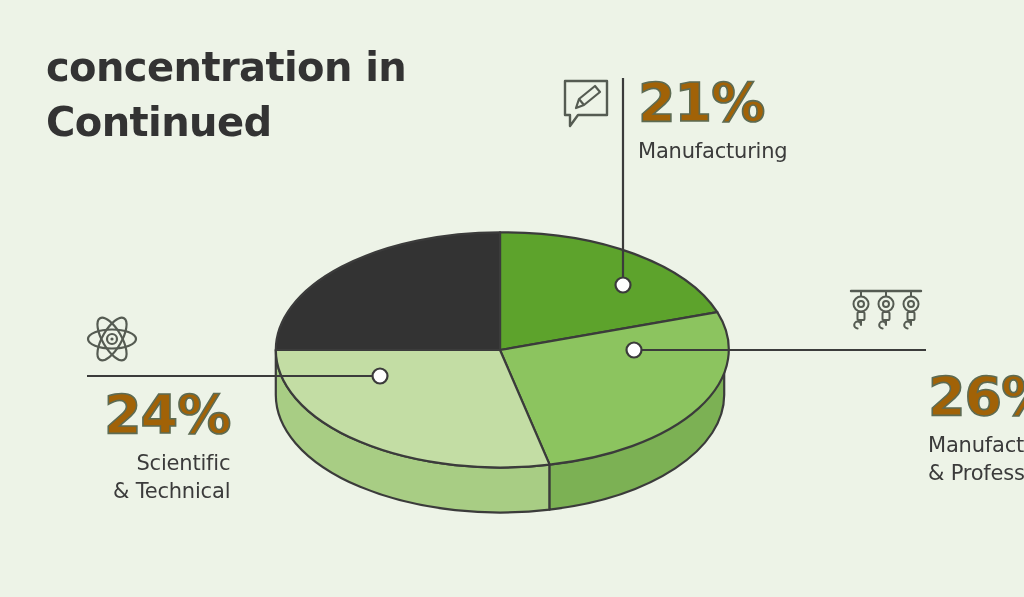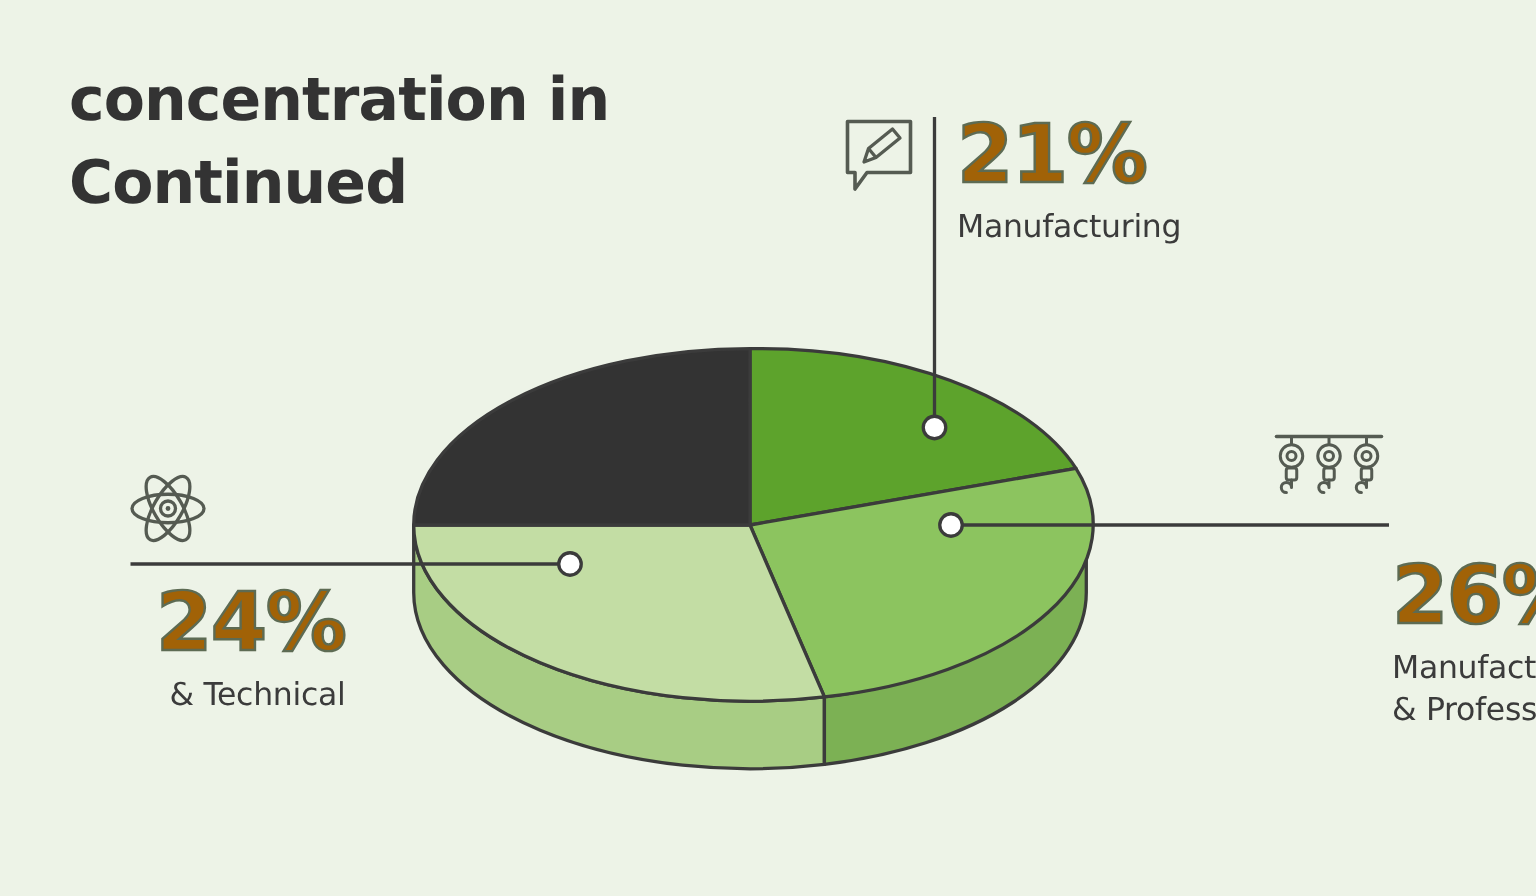--- a/index.html
+++ b/index.html
@@ -219,16 +219,17 @@
   </div>
 
   <div class="callout" id="callout-manu">
     <div class="callout-pct">26%</div>
     <div class="callout-label">Manufacturing</div>
     <div class="callout-label">&amp; Professional</div>
   </div>
 
   <div class="callout" id="callout-sci">
     <div class="callout-pct">24%</div>
+    <div class="callout-label">Scientific</div>
     <div class="callout-label">&amp; Technical</div>
   </div>
 
 </div>
 
 </body></html>

